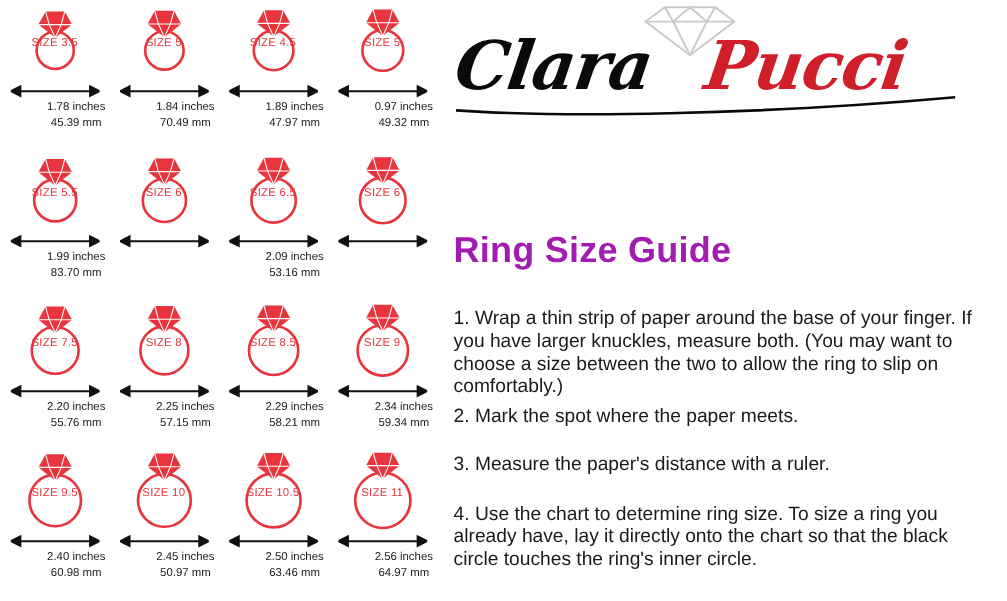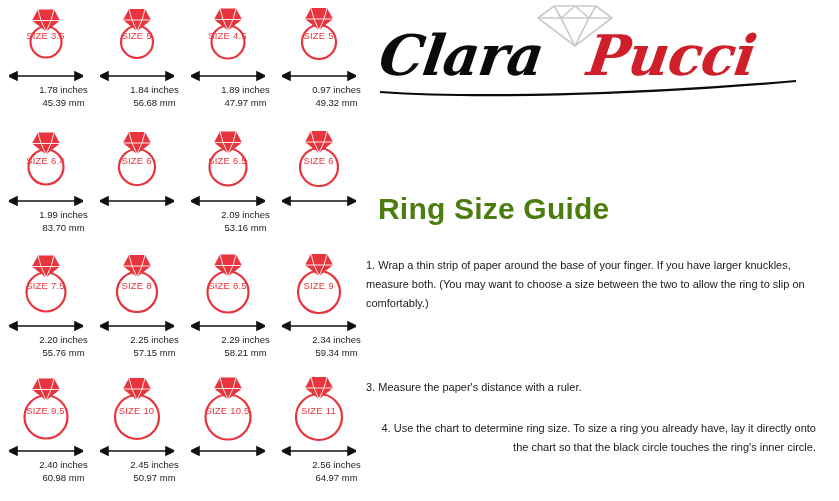--- a/index.html
+++ b/index.html
@@ -123,35 +123,35 @@
     width: 86px;
     height: 44px;
   }
 
   #guide-title {
     position: absolute;
     left: 14px;
     top: 192px;
     font-size: 30px;
     font-weight: bold;
-    color: #4d7c0f;
+    color: #a21caf;
     letter-spacing: .2px;
   }
   .step {
     position: absolute;
-    left: 2px;
+    left: 14px;
     width: 450px;
-    font-size: 11px;
+    font-size: 16px;
     line-height: 19px;
     color: #1a1a1a;
   }
   #step1 { top: 256px; }
   #step2 { top: 338px; }
   #step3 { top: 378px; }
-  #step4 { top: 419px; text-align: right; }
+  #step4 { top: 419px; }
 </style>
 </head>
 <body>
 
 <div id="chart">
   <div class="ring-grid" id="ring-grid">
       <div class="ring-cell">
         <svg class="ring-art" viewBox="0 0 84 70">
           <g fill="none" stroke="#e8343c" stroke-width="2.2">
             <circle cx="42" cy="40" r="15.5"></circle>
@@ -197,21 +197,21 @@
         <div class="size-label">SIZE 5</div>
         <svg class="arrow-row" viewBox="0 0 74 12">
           <g stroke="#111111" stroke-width="1.6" fill="#111111">
             <line x1="7" y1="6" x2="67" y2="6"></line>
             <polygon points="0,6 8,2 8,10"></polygon>
             <polygon points="74,6 66,2 66,10"></polygon>
           </g>
         </svg>
         <div class="measure">
           <span>1.84 inches</span>
-          <span>56.68 mm</span>
+          <span>70.49 mm</span>
         </div>
       </div>
       <div class="ring-cell">
         <svg class="ring-art" viewBox="0 0 84 70">
           <g fill="none" stroke="#e8343c" stroke-width="2.2">
             <circle cx="42" cy="40" r="16.5"></circle>
           </g>
           <g fill="#e8343c">
             <path d="M28 17.5 L34 6.5 L50 6.5 L56 17.5 L42 28.5 Z"></path>
           </g>
@@ -271,21 +271,21 @@
           <g fill="#e8343c">
             <path d="M28 16.5 L34 5.5 L50 5.5 L56 16.5 L42 27.5 Z"></path>
           </g>
           <g fill="none" stroke="#ffffff" stroke-width="0.9">
             <path d="M28 16.5 L56 16.5"></path>
             <path d="M34 5.5 L37 16.5"></path>
             <path d="M50 5.5 L47 16.5"></path>
             <path d="M37 16.5 L42 27.5 L47 16.5"></path>
           </g>
         </svg>
-        <div class="size-label">SIZE 6.4</div>
+        <div class="size-label">SIZE 5.5</div>
         <svg class="arrow-row" viewBox="0 0 74 12">
           <g stroke="#111111" stroke-width="1.6" fill="#111111">
             <line x1="7" y1="6" x2="67" y2="6"></line>
             <polygon points="0,6 8,2 8,10"></polygon>
             <polygon points="74,6 66,2 66,10"></polygon>
           </g>
         </svg>
         <div class="measure">
           <span>1.99 inches</span>
           <span>83.70 mm</span>
@@ -551,20 +551,24 @@
           </g>
         </svg>
         <div class="size-label">SIZE 10.5</div>
         <svg class="arrow-row" viewBox="0 0 74 12">
           <g stroke="#111111" stroke-width="1.6" fill="#111111">
             <line x1="7" y1="6" x2="67" y2="6"></line>
             <polygon points="0,6 8,2 8,10"></polygon>
             <polygon points="74,6 66,2 66,10"></polygon>
           </g>
         </svg>
+        <div class="measure">
+          <span>2.50 inches</span>
+          <span>63.46 mm</span>
+        </div>
       </div>
       <div class="ring-cell">
         <svg class="ring-art" viewBox="0 0 84 70">
           <g fill="none" stroke="#e8343c" stroke-width="2.2">
             <circle cx="42" cy="40" r="23"></circle>
           </g>
           <g fill="#e8343c">
             <path d="M28 11 L34 0 L50 0 L56 11 L42 22 Z"></path>
           </g>
           <g fill="none" stroke="#ffffff" stroke-width="0.9">
@@ -605,15 +609,16 @@
     <div id="logo-clara">Clara</div>
     <div id="logo-pucci">Pucci</div>
     <svg id="logo-swoosh" viewBox="0 0 420 20">
       <path d="M2 14 C 90 20, 250 18, 418 3" fill="none" stroke="#0a0a0a" stroke-width="2.2"></path>
     </svg>
   </div>
 
   <div id="guide-title">Ring Size Guide</div>
 
   <div class="step" id="step1">1.  Wrap a thin strip of paper around the base of your finger. If you have larger knuckles, measure both. (You may want to choose a size between the two to allow the ring to slip on comfortably.)</div>
+  <div class="step" id="step2">2.  Mark the spot where the paper meets.</div>
   <div class="step" id="step3">3.  Measure the paper's distance with a ruler.</div>
   <div class="step" id="step4">4.  Use the chart to determine ring size. To size a ring you already have, lay it directly onto the chart so that the black circle touches the ring's inner circle.</div>
 </div>
 
 </body></html>

